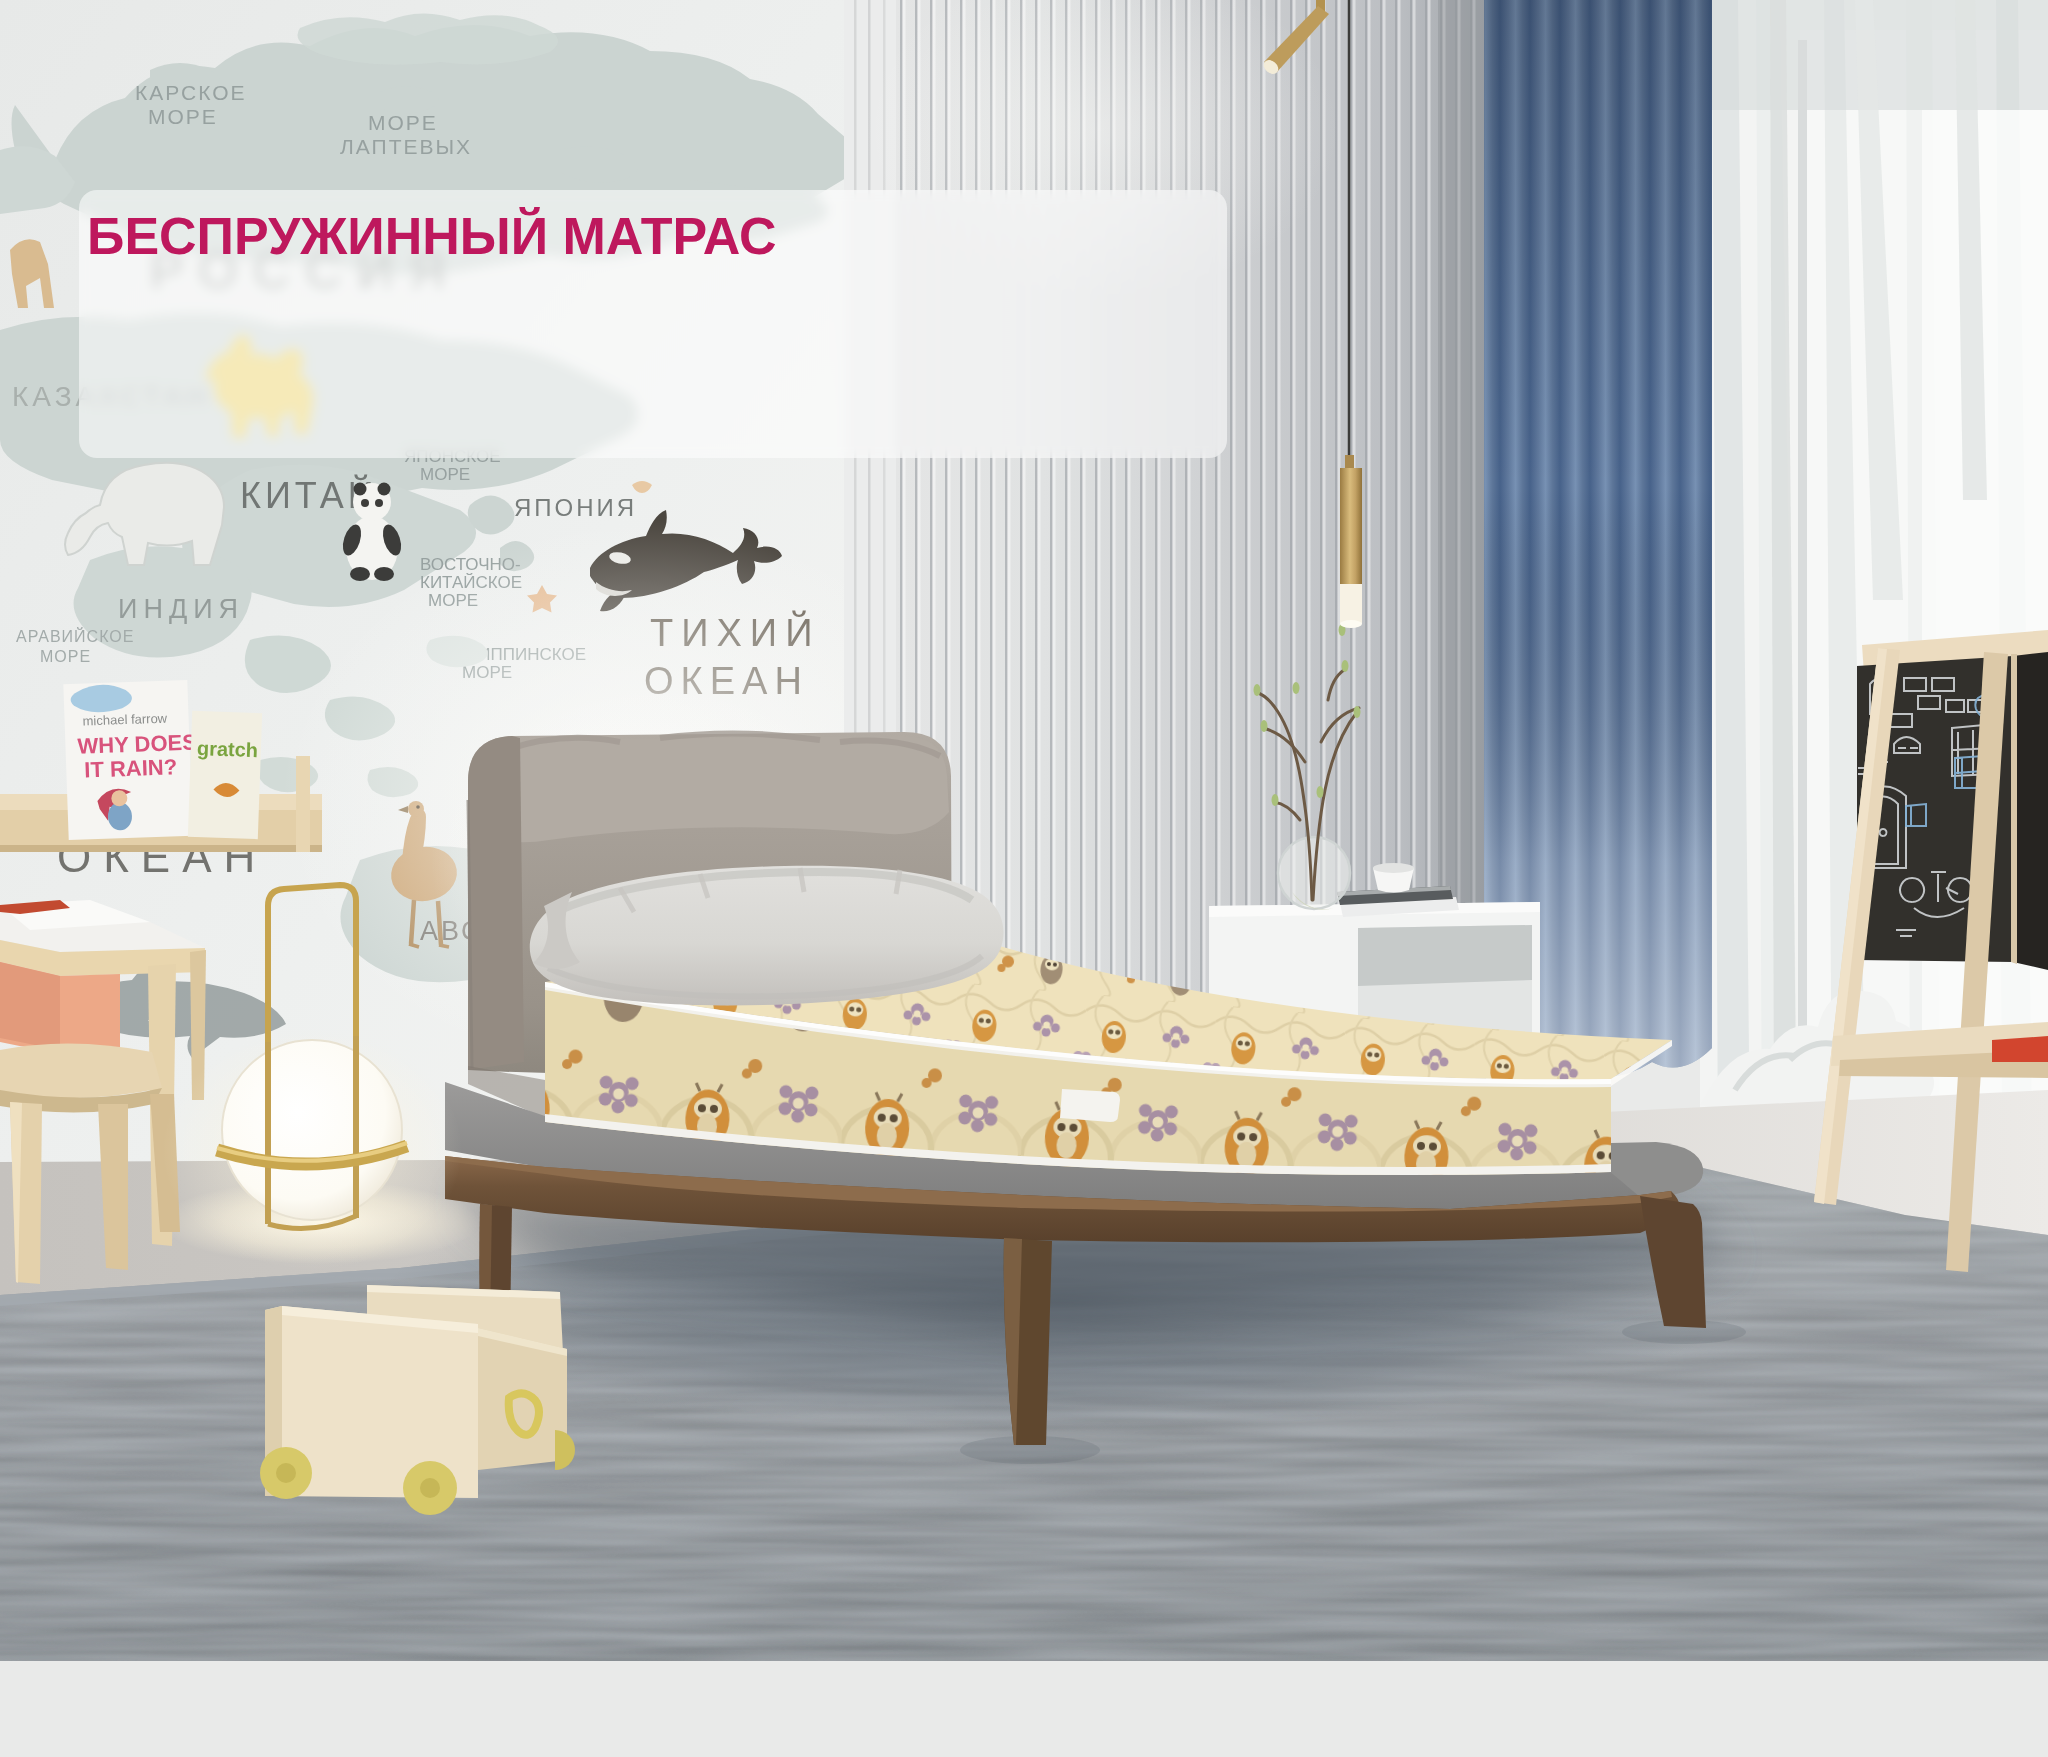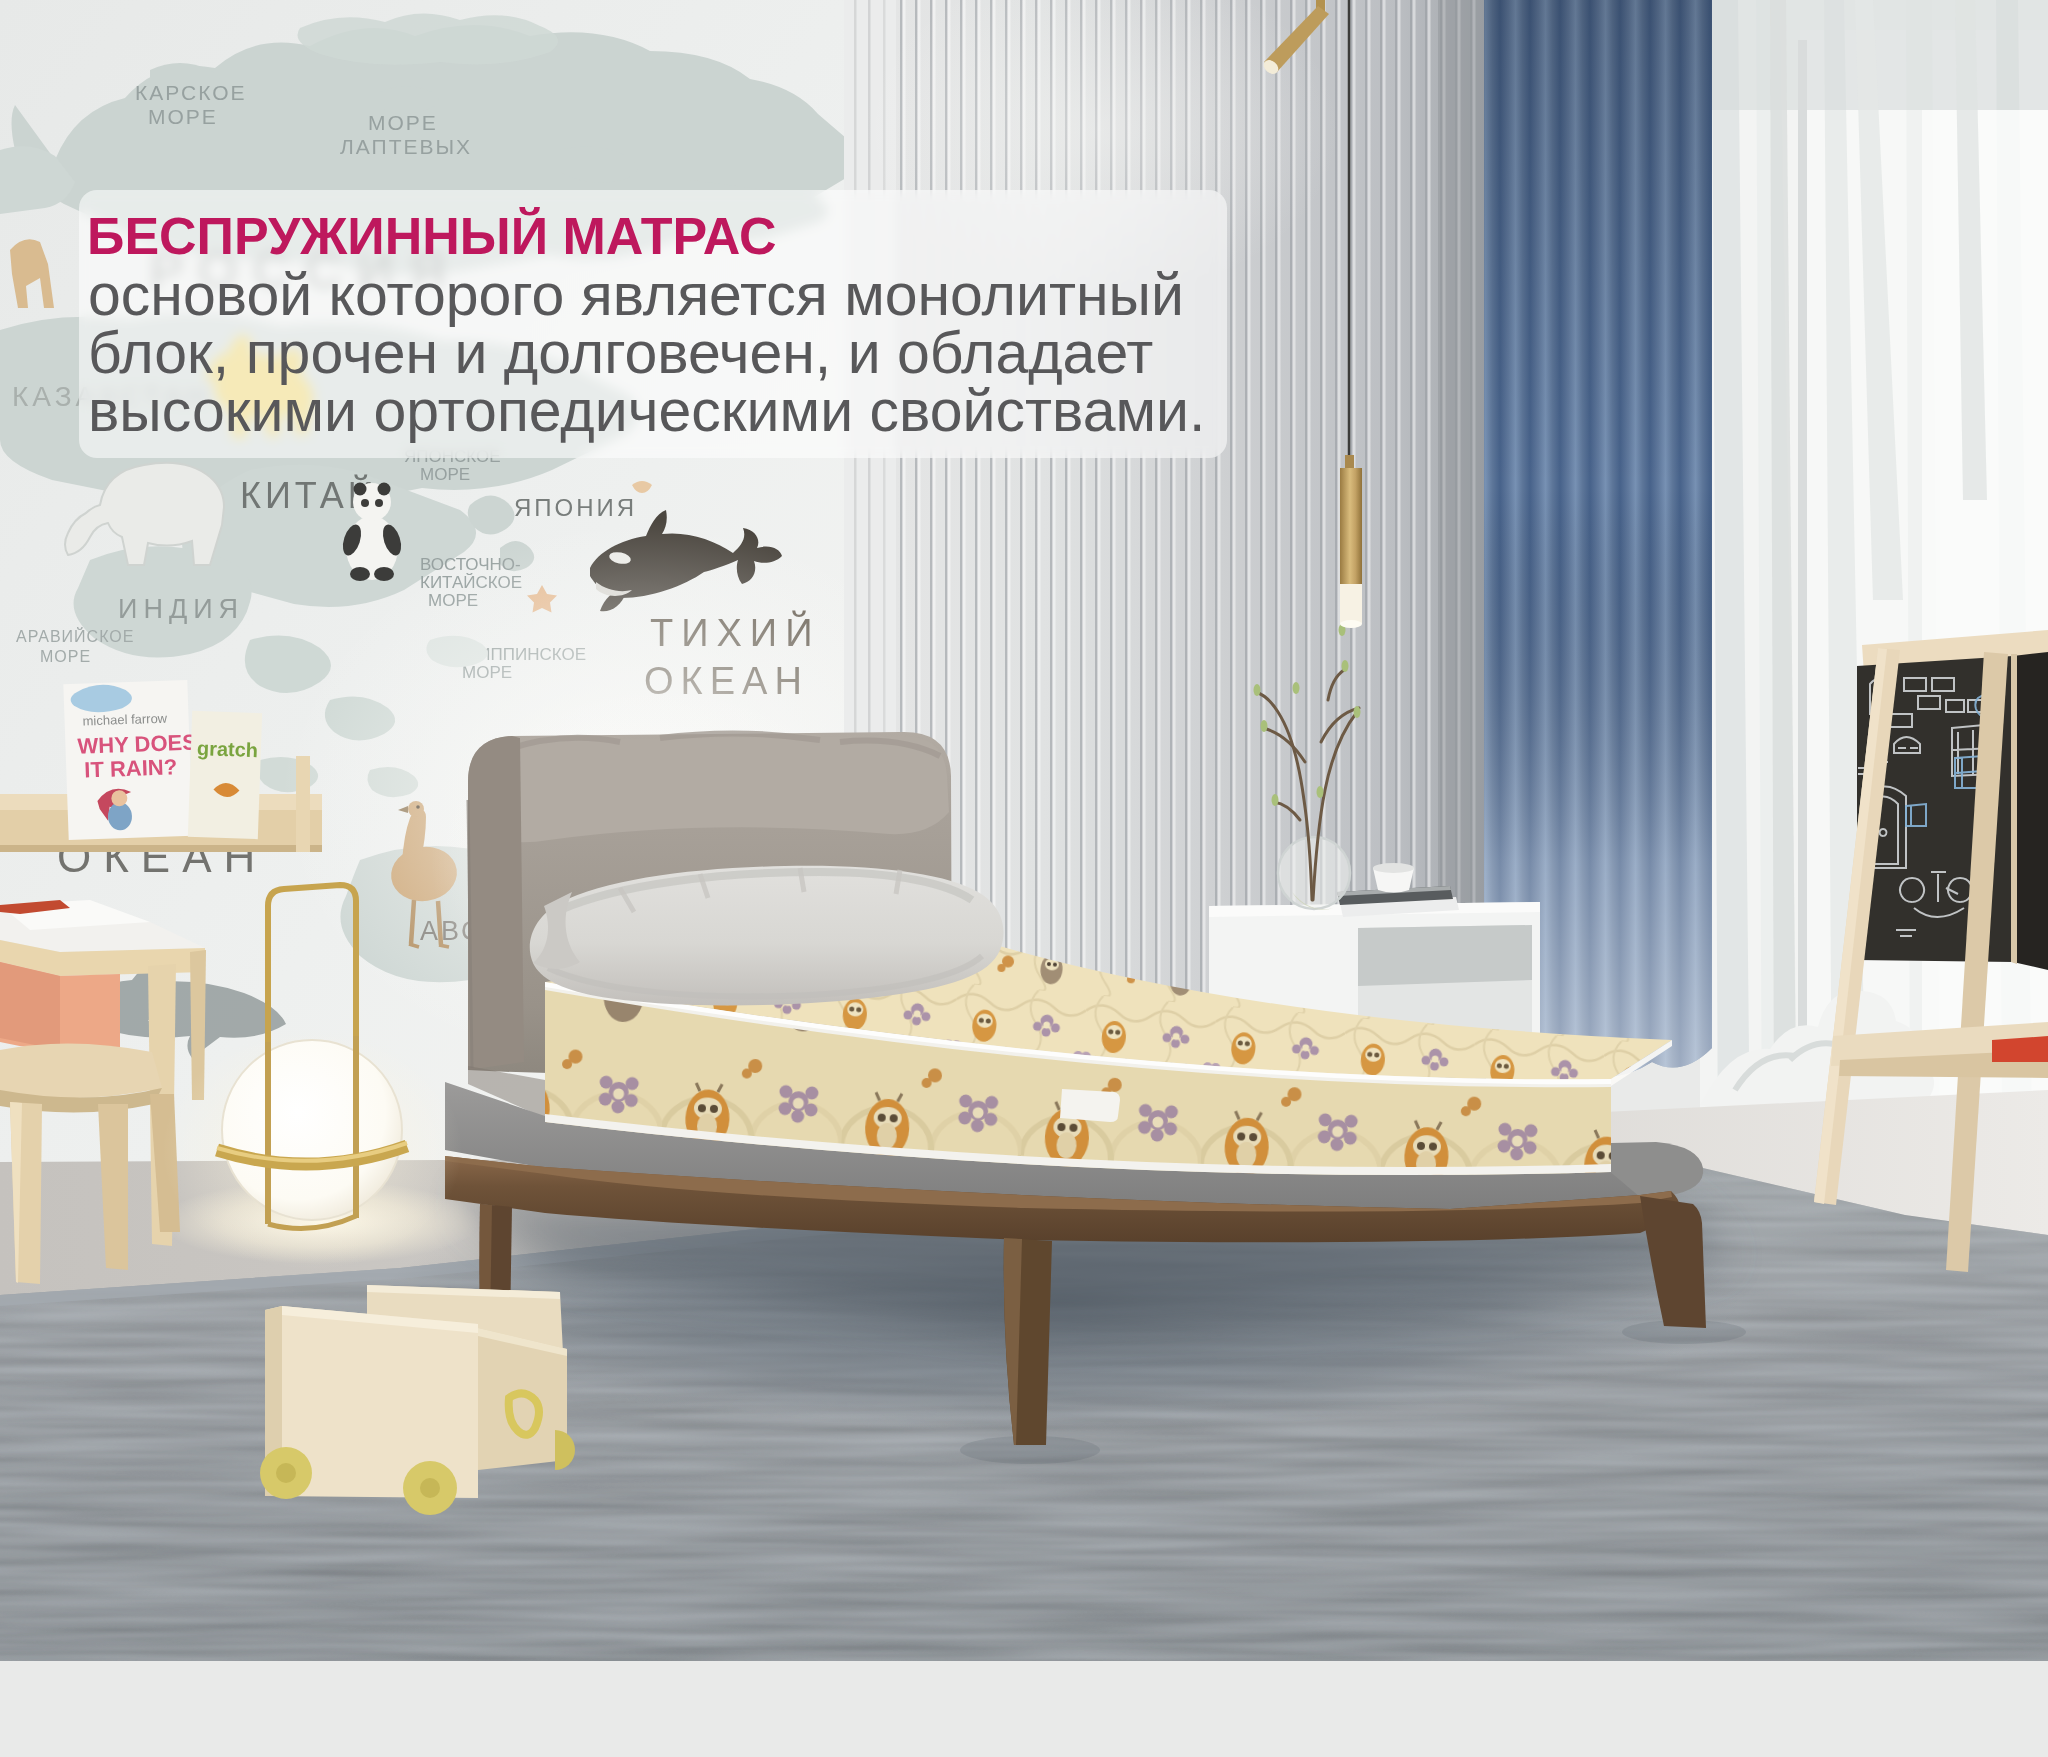--- a/index.html
+++ b/index.html
@@ -514,16 +514,13 @@
   <path d="M1878,648 L1887,649 L1824,1204 L1814,1202 z" fill="#f0e2c9"></path>
   <path d="M1984,652 L2008,654 L1968,1272 L1946,1270 z" fill="#dcc9a8"></path>
   <path d="M1833,1036 L2048,1022 L2048,1058 L1831,1066 z" fill="#eadbbf"></path>
   <path d="M1840,1060 L2048,1050 L2048,1078 L1839,1076 z" fill="#d9c5a1"></path>
   <path d="M1992,1040 L2048,1036 L2048,1062 L1992,1062 z" fill="#d2452e"></path>
 </g>
 </g>
 </svg>
 <div id="overlay"></div>
 <div id="t1">БЕСПРУЖИННЫЙ МАТРАС</div>
-<div id="t2">основой которого является монолитный
-блок, прочен и долговечен, и обладает
-высокими ортопедическими свойствами.</div>
 </div>
 
 </body></html>

